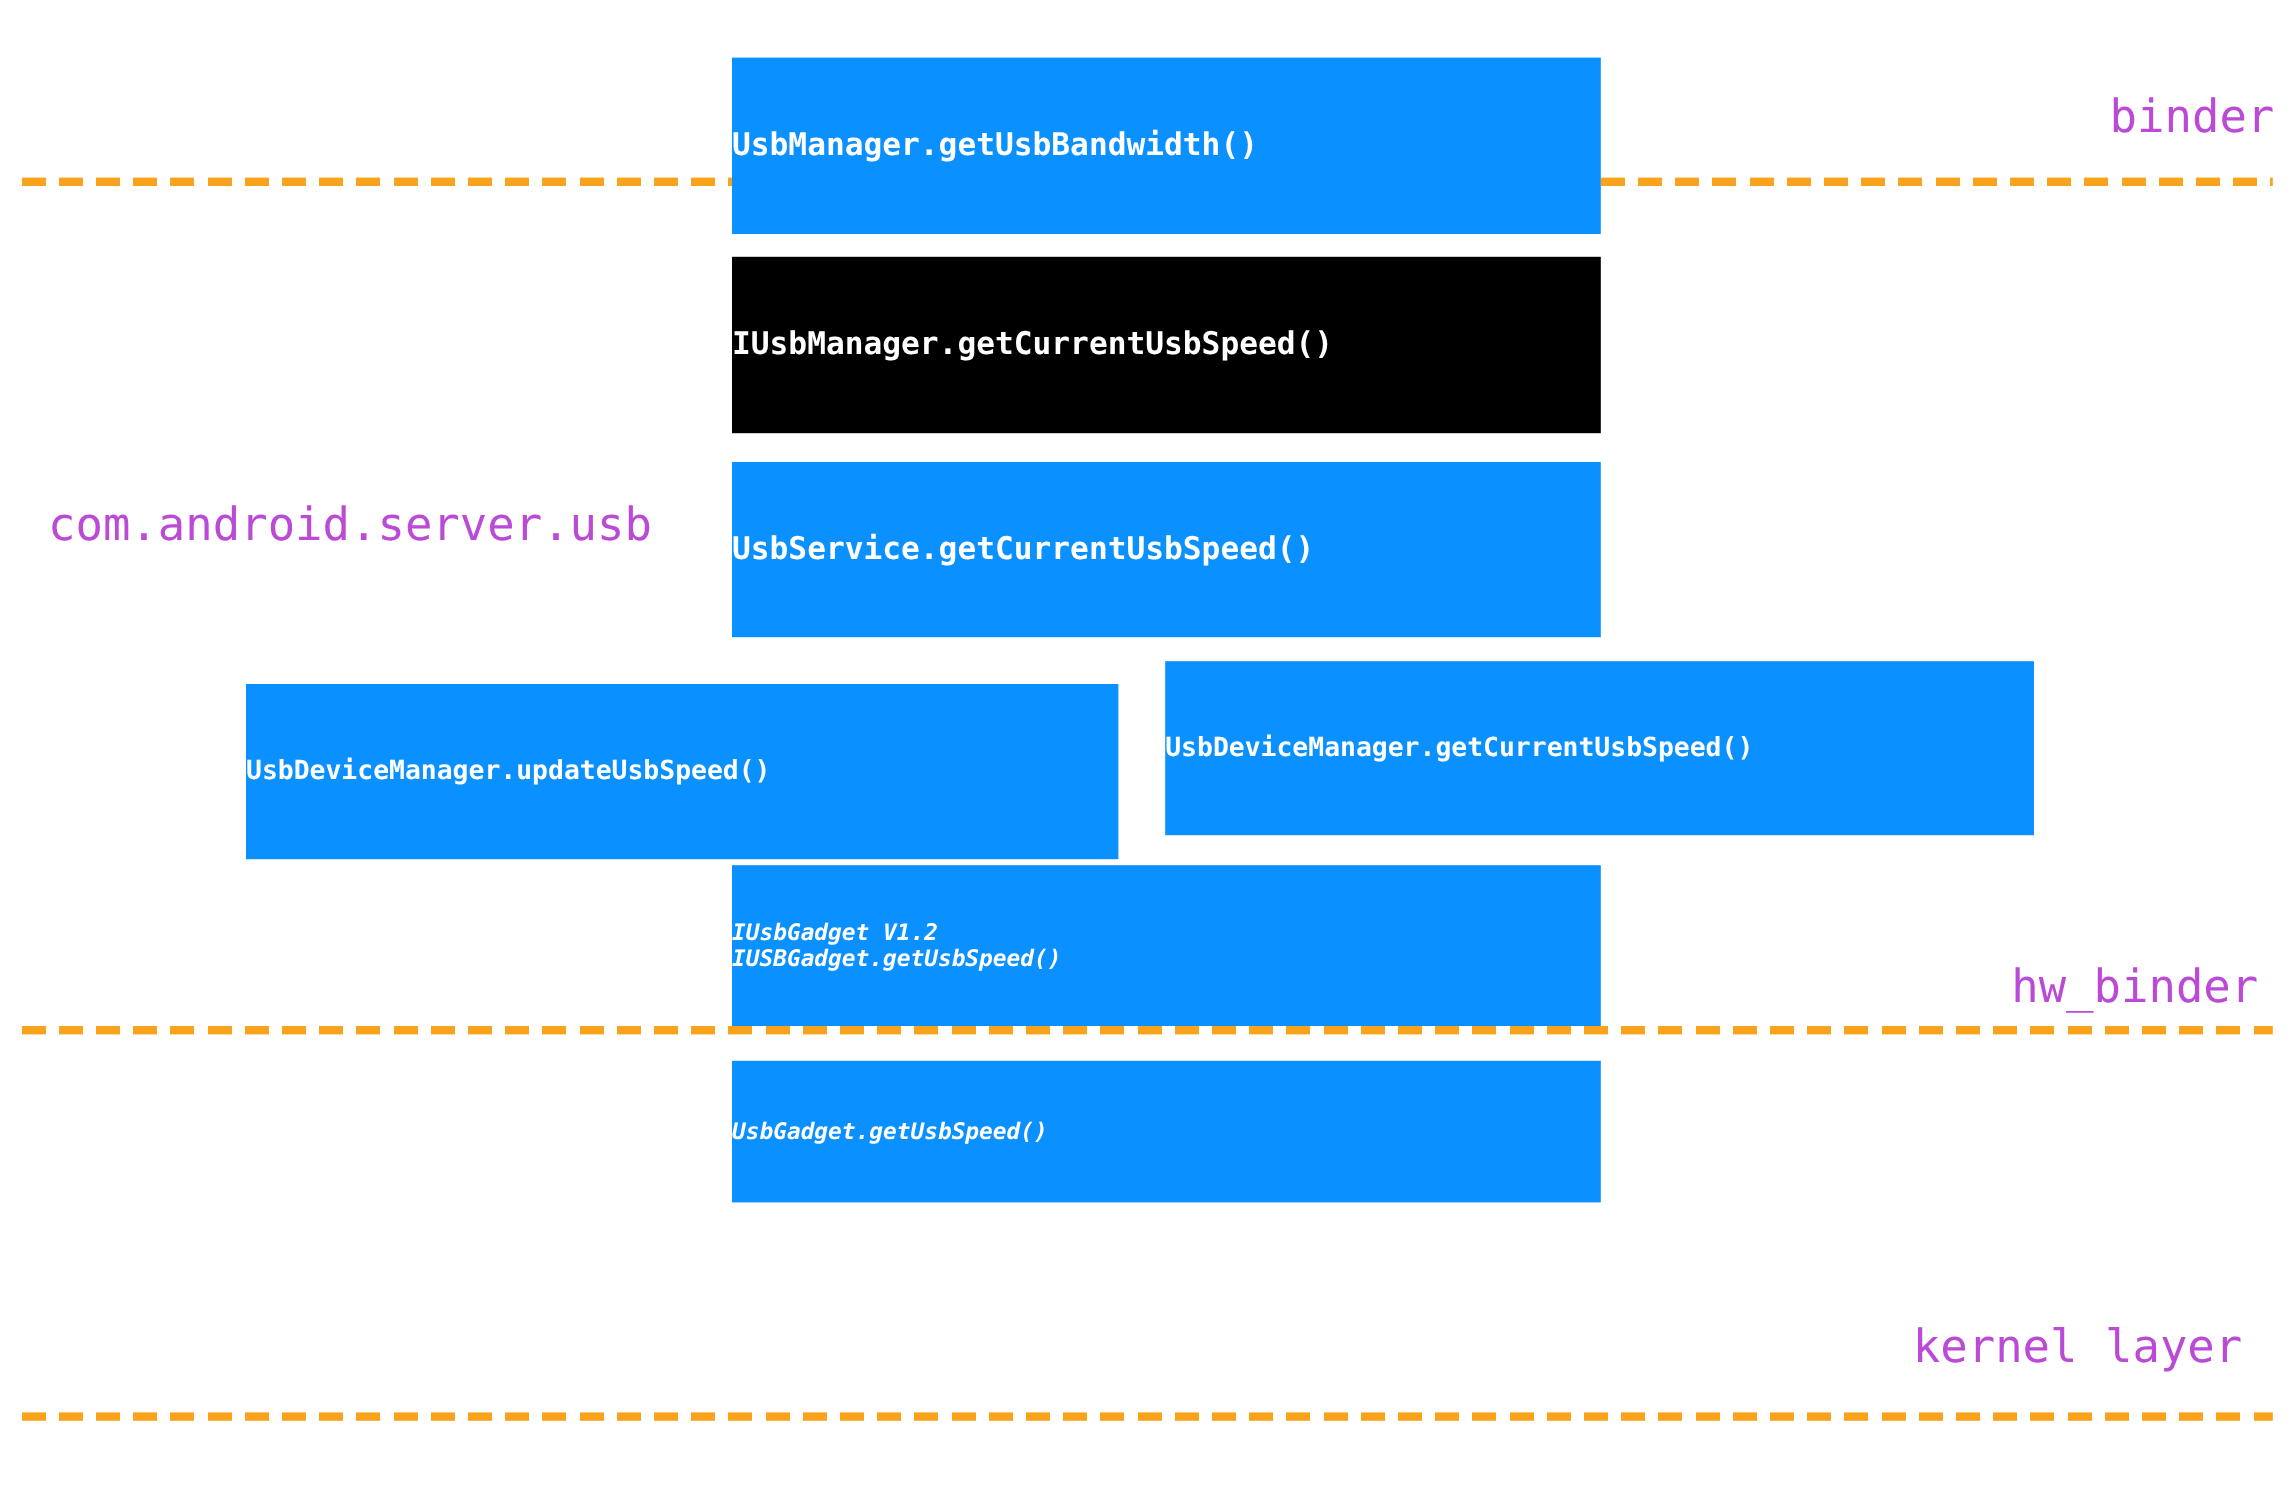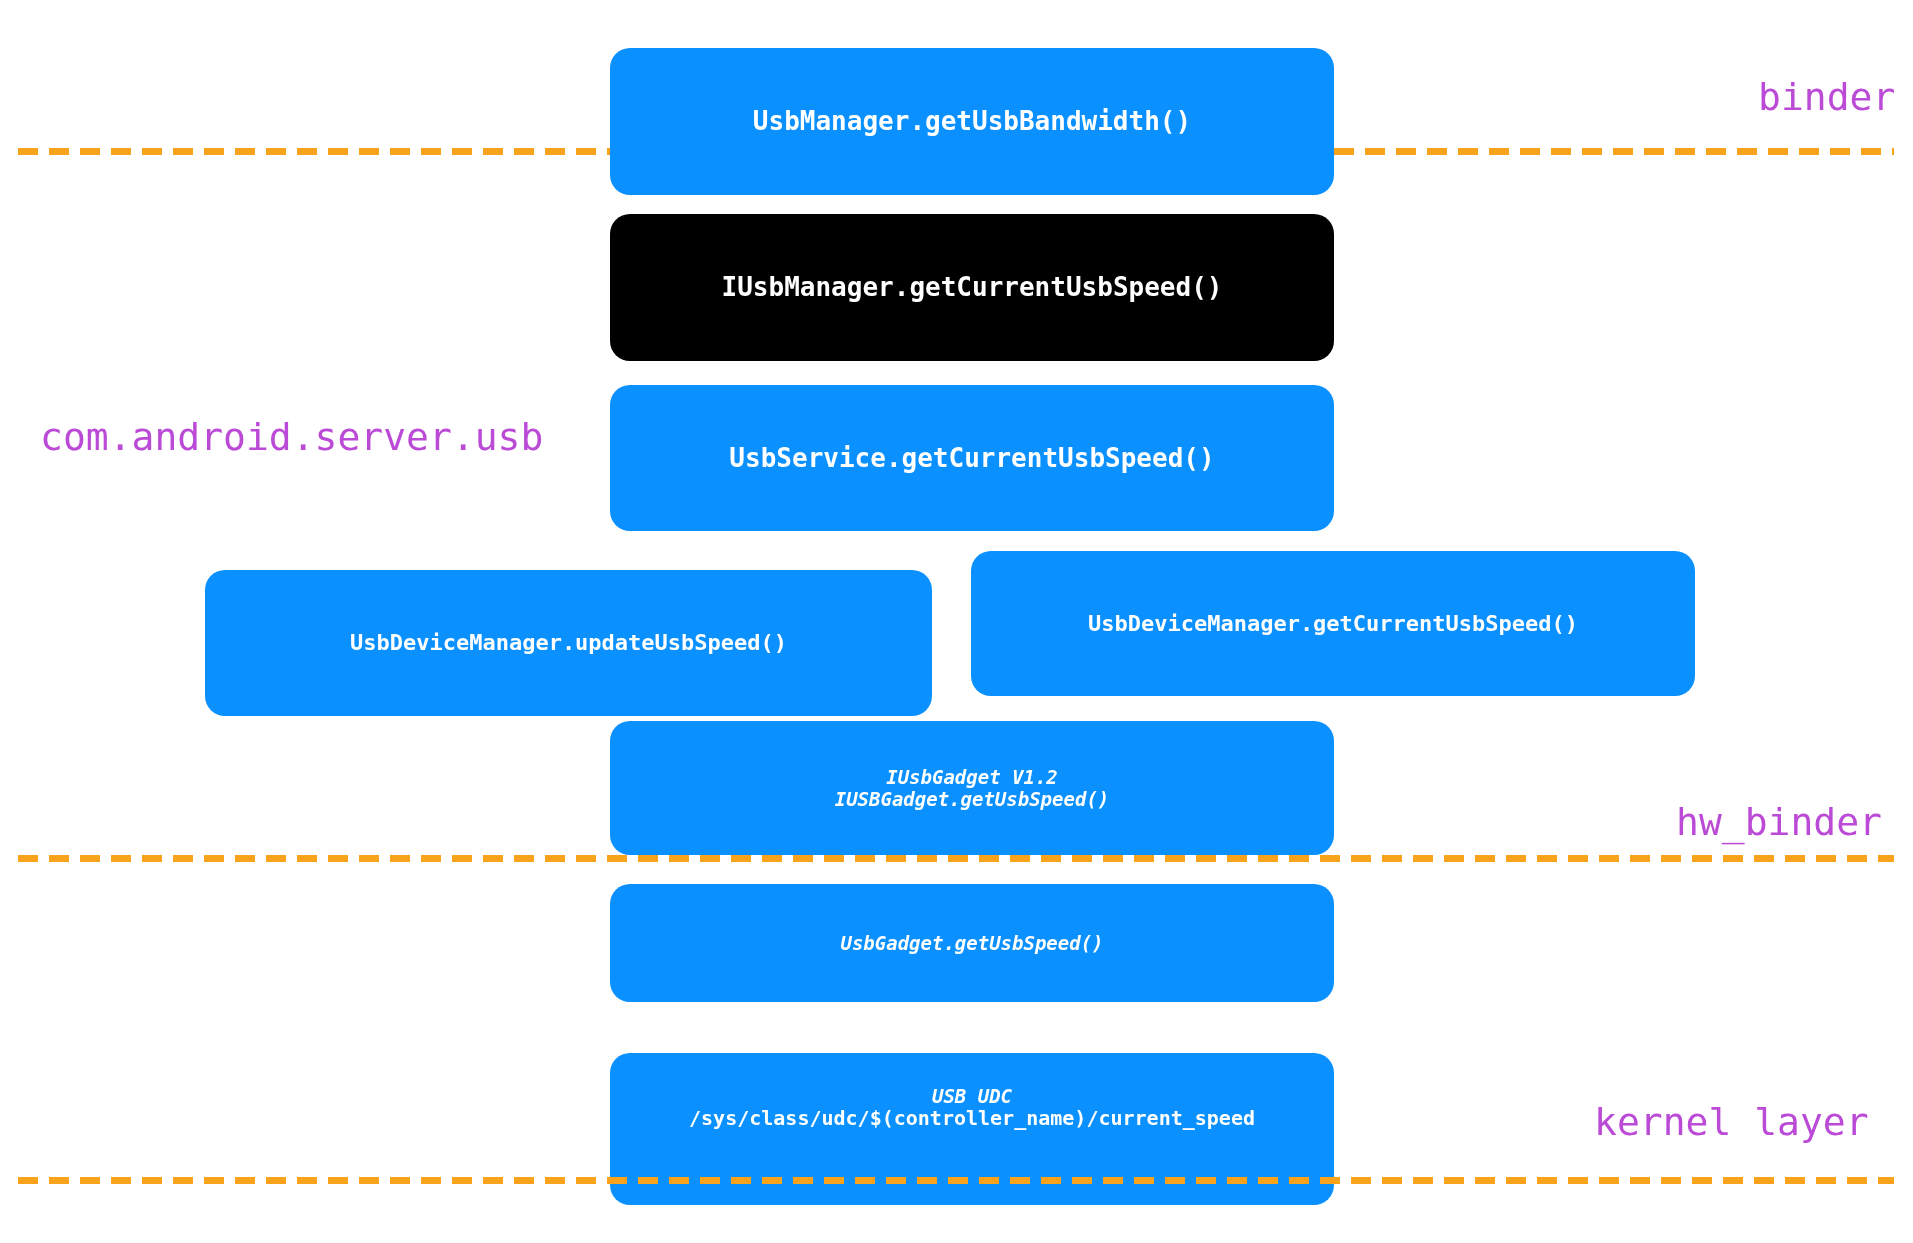--- a/index.html
+++ b/index.html
@@ -18,27 +18,26 @@
     overflow: hidden;
   }
   .box {
     position: absolute;
     background: #0a90ff;
     color: #ffffff;
     font-family: "DejaVu Sans Mono", monospace;
     font-weight: bold;
     display: flex;
     flex-direction: column;
-    align-items: center;
+    align-items: flex-start;
     justify-content: center;
     text-align: center;
     line-height: 1.18;
     box-sizing: border-box;
     z-index: 3;
-    border-radius: 20px;
   }
   .box .line1 { display: block; }
   .box .line2 { display: block; }
 
   .t-28 { font-size: 19px; font-style: italic; }
   .t-26 { font-size: 26px; }
   .t-22 { font-size: 22px; }
   .t-20 { font-size: 20px; }
 
   .dash {
@@ -97,24 +96,20 @@
 
   <div class="box t-28" style="left: 610px; top: 721px; width: 724px; height: 134px; background: rgb(10, 144, 255); color: rgb(255, 255, 255);">
     <span class="line1">IUsbGadget V1.2</span>
     <span class="line2">IUSBGadget.getUsbSpeed()</span>
   </div>
 
   <div class="box t-28" style="left: 610px; top: 884px; width: 724px; height: 118px; background: rgb(10, 144, 255); color: rgb(255, 255, 255);">
     <span class="line1">UsbGadget.getUsbSpeed()</span>
   </div>
 
-  <div class="box" style="left: 610px; top: 1053px; width: 724px; height: 152px; justify-content: flex-start; padding-top: 32px; background: rgb(10, 144, 255); color: rgb(255, 255, 255);">
-    <span class="line1 t-28">USB UDC</span>
-    <span class="line2 t-20">/sys/class/udc/$(controller_name)/current_speed</span>
-  </div>
 
 
   <div class="label lbl-38" style="left: 1758px; top: 75px; color: rgb(187, 74, 214);">binder</div>
 
   <div class="label lbl-38" style="left: 40px; top: 415px; color: rgb(187, 74, 214);">com.android.server.usb</div>
 
   <div class="label lbl-38" style="left: 1676px; top: 800px; color: rgb(187, 74, 214);">hw_binder</div>
 
 
   <div class="label lbl-38" style="left: 1594px; top: 1100px; color: rgb(187, 74, 214);">kernel layer</div>

